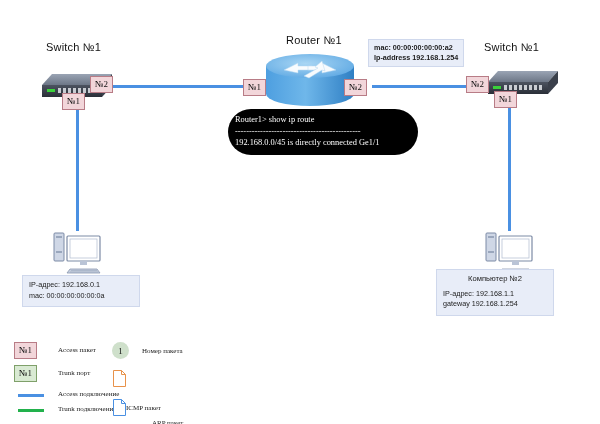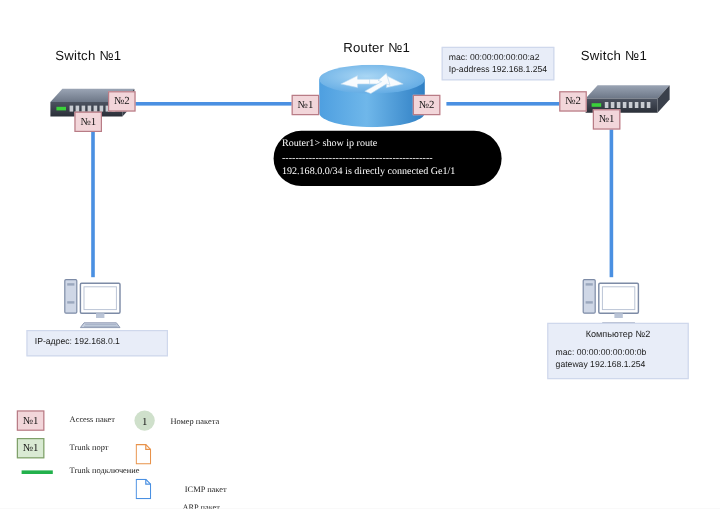--- a/index.html
+++ b/index.html
@@ -184,21 +184,21 @@
         <polygon points="20,16 34,9 34,12 48,12 48,16 34,16 34,19"></polygon>
         <polygon points="72,16 58,9 58,12 44,12 44,16 58,16 58,19"></polygon>
         <polygon points="40,22 54,14 51,13 58,7 61,17 58,16 45,24"></polygon>
       </g>
     </svg>
   </div>
 
   <div class="abs port access" style="left:243px; top:79px;">№1</div>
   <div class="abs port access" style="left:344px; top:79px;">№2</div>
 
-  <div class="abs info-box" style="left:368px; top:39px;">
+  <div class="abs info-box" style="left:368px; top:39px;font-weight:bold;">
     <span class="line">mac: 00:00:00:00:00:a2</span>
     <span class="line">Ip-address 192.168.1.254</span>
   </div>
 
   <div class="abs device-title" style="left:484px; top:41px;">Switch №1</div>
 
   <div class="abs switch" style="left:486px; top:68px;">
     <svg width="74" height="30" viewBox="0 0 74 30">
       <polygon points="12,3 72,3 62,14 2,14" fill="url(#swTop)"></polygon>
       <polygon points="2,14 62,14 62,26 2,26" fill="url(#swFront)"></polygon>
@@ -216,77 +216,82 @@
       <rect x="7" y="18" width="8" height="3" fill="#3ad13a"></rect>
     </svg>
   </div>
 
   <div class="abs port access" style="left:466px; top:76px;">№2</div>
   <div class="abs port access" style="left:494px; top:91px;">№1</div>
 
   <div class="abs terminal" style="left:228px; top:109px; width:176px;border-radius:28px;">
     <span class="row">Router1&gt; show ip route</span>
     <span class="row sep">---------------------------------------------</span>
-    <span class="row">192.168.0.0/34 is directly connected Ge1/1</span>
+    <span class="row">192.168.0.0/45 is directly connected Ge1/1</span>
   </div>
 
   <div class="abs pc" style="left:52px; top:231px;">
     <svg width="50" height="44" viewBox="0 0 50 44">
       <rect x="2" y="2" width="10" height="28" rx="1" fill="#cfd7e6" stroke="#7d8ba6" stroke-width="1"></rect>
       <rect x="4" y="5" width="6" height="2" fill="#9aa7bd"></rect>
       <rect x="4" y="20" width="6" height="2" fill="#9aa7bd"></rect>
       <rect x="15" y="5" width="33" height="25" rx="1" fill="#ffffff" stroke="#7d8ba6" stroke-width="1.2"></rect>
       <rect x="18" y="8" width="27" height="19" fill="#ffffff" stroke="#b8c2d4" stroke-width="0.8"></rect>
       <rect x="28" y="30" width="7" height="4" fill="#bac4d6"></rect>
       <polygon points="18,38 45,38 48,42 15,42" fill="#c6cfdf" stroke="#8c98b0" stroke-width="0.8"></polygon>
       <g stroke="#9aa7bd" stroke-width="0.6">
         <line x1="19" y1="39.5" x2="45" y2="39.5"></line>
         <line x1="18" y1="41" x2="46" y2="41"></line>
       </g>
     </svg>
   </div>
 
   <div class="abs host-box" style="left:22px; top:275px; width:104px;">
     <span class="line">IP-адрес: 192.168.0.1</span>
+    <span class="line">mac: 00:00:00:00:00:0a</span>
   </div>
 
   <div class="abs pc" style="left:484px; top:231px;">
     <svg width="50" height="44" viewBox="0 0 50 44">
       <rect x="2" y="2" width="10" height="28" rx="1" fill="#cfd7e6" stroke="#7d8ba6" stroke-width="1"></rect>
       <rect x="4" y="5" width="6" height="2" fill="#9aa7bd"></rect>
       <rect x="4" y="20" width="6" height="2" fill="#9aa7bd"></rect>
       <rect x="15" y="5" width="33" height="25" rx="1" fill="#ffffff" stroke="#7d8ba6" stroke-width="1.2"></rect>
       <rect x="18" y="8" width="27" height="19" fill="#ffffff" stroke="#b8c2d4" stroke-width="0.8"></rect>
       <rect x="28" y="30" width="7" height="4" fill="#bac4d6"></rect>
       <polygon points="18,38 45,38 48,42 15,42" fill="#c6cfdf" stroke="#8c98b0" stroke-width="0.8"></polygon>
       <g stroke="#9aa7bd" stroke-width="0.6">
         <line x1="19" y1="39.5" x2="45" y2="39.5"></line>
         <line x1="18" y1="41" x2="46" y2="41"></line>
       </g>
     </svg>
   </div>
 
-  <div class="abs host-box" style="left:456px; top:269px; width:104px;">
+  <div class="abs host-box" style="left:436px; top:269px; width:104px;">
     <span class="host-title">Компьютер №2</span>
-    <span class="line">mac: 00:00:00:00:00:0b</span>
+    <span class="line">IP-адрес: 192.168.1.1</span>
     <span class="line">gateway 192.168.1.254</span>
   </div>
 
   <div class="abs legend" style="left:14px; top:342px; width:210px;">
 
     <div style="position:relative; height:20px;">
       <span class="abs port access" style="left:0px; top:0px;">№1</span>
       <span class="abs legend-label" style="left:44px; top:4px;">Access пакет</span>
     </div>
 
     <div style="position:relative; height:22px; margin-top:3px;">
       <span class="abs port trunk" style="left:0px; top:0px;">№1</span>
       <span class="abs legend-label" style="left:44px; top:4px;">Trunk порт</span>
     </div>
 
+    <div style="position:relative; height:15px; margin-top:2px;">
+      <span class="abs legend-swatch-line" style="left:4px; top:5px; background:#4a90e2;"></span>
+      <span class="abs legend-label" style="left:44px; top:1px;">Access подключение</span>
+    </div>
 
     <div style="position:relative; height:15px;">
       <span class="abs legend-swatch-line" style="left:4px; top:5px; background:#22b14c;"></span>
       <span class="abs legend-label" style="left:44px; top:1px;">Trunk подключение</span>
     </div>
   </div>
 
   <div class="abs legend" style="left:112px; top:342px; width:200px;">
 
     <div style="position:relative; height:24px;">
@@ -304,17 +309,17 @@
       <span class="abs legend-label" style="left:40px; top:5px;margin-top:44px;">ARP пакет</span>
     </div>
 
     <div style="position:relative; height:24px; margin-top:5px;">
       <span class="abs doc" style="left:1px; top:0px;">
         <svg width="13" height="17" viewBox="0 0 13 17">
           <path d="M0.5,0.5 H8.5 L12.5,4.5 V16.5 H0.5 Z" fill="#ffffff" stroke="#4a90e2" stroke-width="1"></path>
           <path d="M8.5,0.5 V4.5 H12.5" fill="none" stroke="#4a90e2" stroke-width="1"></path>
         </svg>
       </span>
-      <span class="abs legend-label" style="left:42px; top:5px;">ICMP пакет</span>
+      <span class="abs legend-label" style="left:14px; top:5px;">ICMP пакет</span>
     </div>
   </div>
 
 </div>
 
 </body></html>

